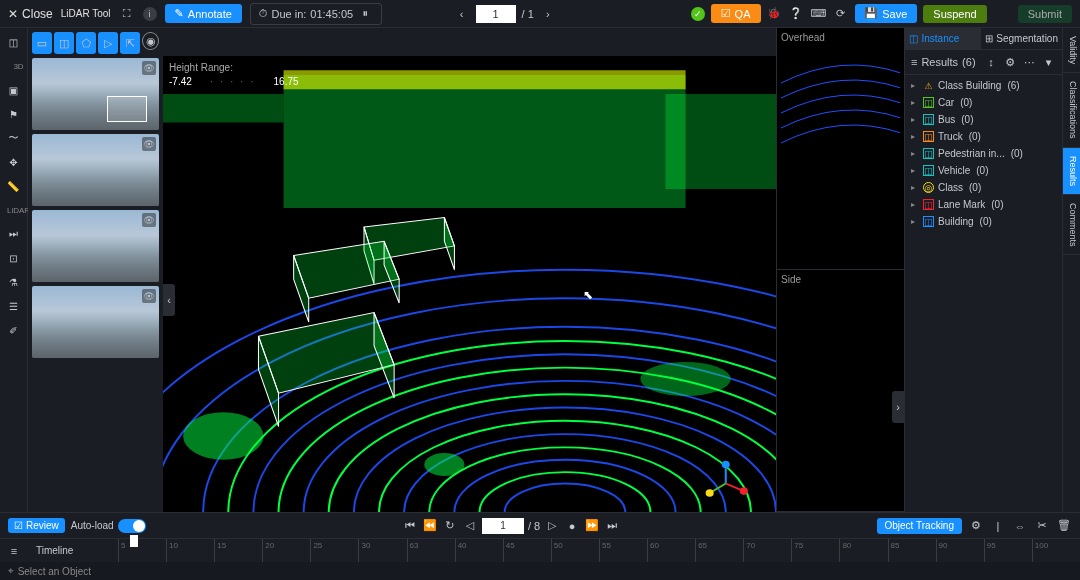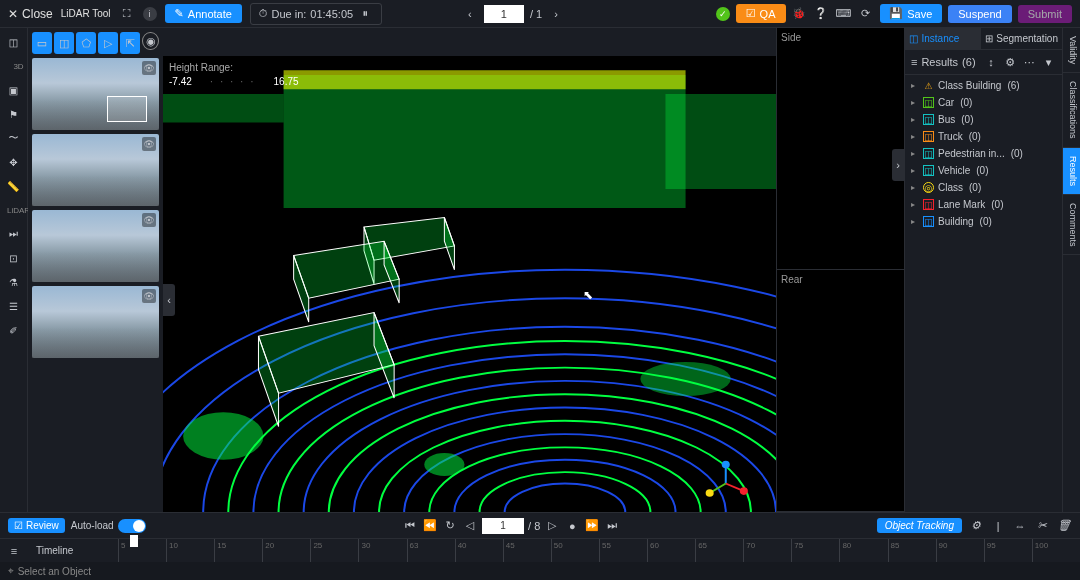--- a/index.html
+++ b/index.html
@@ -7,22 +7,22 @@
 
 
 .topbar { height: 28px; background: #1a1d24; display: flex; align-items: center; padding: 0 8px; gap: 8px; border-bottom: 1px solid #2a2d34; }
 .close-btn { display: flex; align-items: center; gap: 4px; cursor: pointer; font-size: 12px; color: #e0e0e0; }
 .tool-name { font-size: 10px; color: #e0e0e0; }
 .info-icon { width: 14px; height: 14px; border-radius: 50%; background: #3a3d44; display: flex; align-items: center; justify-content: center; font-size: 9px; cursor: pointer; }
 .btn { padding: 3px 10px; border-radius: 3px; font-size: 11px; cursor: pointer; display: flex; align-items: center; gap: 4px; border: none; color: #fff; }
 .btn-annotate { background: #1890ff; }
 .btn-qa { background: #fa8c16; }
 .btn-save { background: #1890ff; }
-.btn-suspend { background: #3b82f6; align-items: flex-end; }
-.btn-submit { background: #a21caf; opacity: 0.6; }
+.btn-suspend { background: #4d7c0f; align-items: flex-end; }
+.btn-submit { background: #14532d; opacity: 0.6; margin-left: 25px; }
 .due-timer { display: flex; align-items: center; gap: 4px; font-size: 11px; padding: 2px 8px; border: 1px solid #3a3d44; border-radius: 3px; }
 .pager { display: flex; align-items: center; gap: 6px; margin: 0 auto; }
 .pager-input { width: 40px; height: 18px; background: #fff; border: none; text-align: center; font-size: 11px; color: #333; }
 .topbar-right { display: flex; align-items: center; gap: 6px; margin-left: auto; }
 .ti { width: 16px; height: 16px; cursor: pointer; display: flex; align-items: center; justify-content: center; color: #c5c8ce; }
 .check-circle { width: 14px; height: 14px; border-radius: 50%; background: #52c41a; display: flex; align-items: center; justify-content: center; font-size: 9px; color: #fff; }
 
 
 .main { flex: 1; display: flex; overflow: hidden; }
 .left-tools { width: 28px; background: #1a1d24; display: flex; flex-direction: column; gap: 4px; padding: 4px 0; align-items: center; border-right: 1px solid #2a2d34; }
@@ -83,21 +83,21 @@
 
 
 .playbar { height: 26px; background: #1a1d24; display: flex; align-items: center; padding: 0 8px; gap: 6px; border-top: 1px solid #2a2d34; }
 .review-btn { display: flex; align-items: center; gap: 3px; padding: 2px 6px; background: #1890ff; border-radius: 3px; font-size: 10px; color: #fff; cursor: pointer; }
 .autoload { display: flex; align-items: center; gap: 4px; font-size: 10px; }
 .toggle { width: 28px; height: 14px; background: #1890ff; border-radius: 7px; position: relative; cursor: pointer; }
 .toggle::after { content: ''; position: absolute; right: 1px; top: 1px; width: 12px; height: 12px; background: #fff; border-radius: 50%; }
 .playbar-center { display: flex; align-items: center; gap: 4px; margin: 0 auto; }
 .pc-icon { width: 16px; height: 16px; display: flex; align-items: center; justify-content: center; cursor: pointer; font-size: 11px; }
 .frame-input { width: 42px; height: 16px; background: #fff; border: none; text-align: center; font-size: 10px; color: #333; }
-.playbar-right { display: flex; align-items: center; gap: 6px; font-style: italic; }
+.playbar-right { display: flex; gap: 6px; }
 .obj-track-btn { padding: 2px 8px; background: #1890ff; border-radius: 3px; font-size: 10px; color: #fff; cursor: pointer; }
 
 
 .timeline-bar { height: 24px; background: #1a1d24; display: flex; align-items: center; border-top: 1px solid #2a2d34; }
 .timeline-left { width: 28px; display: flex; align-items: center; justify-content: center; }
 .timeline-label { font-size: 10px; padding: 0 8px; width: 90px; }
 .timeline-track { flex: 1; position: relative; height: 100%; }
 .timeline-ruler { position: absolute; top: 0; left: 0; right: 0; height: 100%; display: flex; }
 .tick { position: relative; flex: 1; border-left: 1px solid #3a3d44; }
 .tick-label { position: absolute; top: 2px; left: 2px; font-size: 8px; color: #666; }
@@ -262,25 +262,34 @@
           <circle cx="18" cy="8" r="4" fill="#f5222d"></circle>
           <circle cx="-16" cy="10" r="4" fill="#fadb14"></circle>
         </g>
       </svg>
       <div class="cursor-arrow">⬉</div>
     </div>
   </div>
 
   <div class="miniviews">
     <div class="miniview">
+      <div class="miniview-label">Overhead</div>
+      <svg width="100%" height="80%">
+        <g stroke="#1e50ff" stroke-width="1" fill="none">
+          <path d="M0,40 Q60,10 120,30"></path>
+          <path d="M0,55 Q60,25 120,45"></path>
+          <path d="M0,70 Q60,40 120,60"></path>
+          <path d="M0,85 Q60,55 120,75"></path>
+          <path d="M0,100 Q60,70 120,90"></path>
+        </g>
+      </svg>
+    </div>
+    <div class="miniview">
       <div class="miniview-label">Side</div>
       <div class="collapse-right">›</div>
-    </div>
-    <div class="miniview">
-      <div class="miniview-label">Rear</div>
     </div>
   </div>
 
   <div class="rightpanel">
     <div class="rp-tabs">
       <div class="rp-tab active">
         <span>◫</span>
         <span>Instance</span>
       </div>
       <div class="rp-tab">

